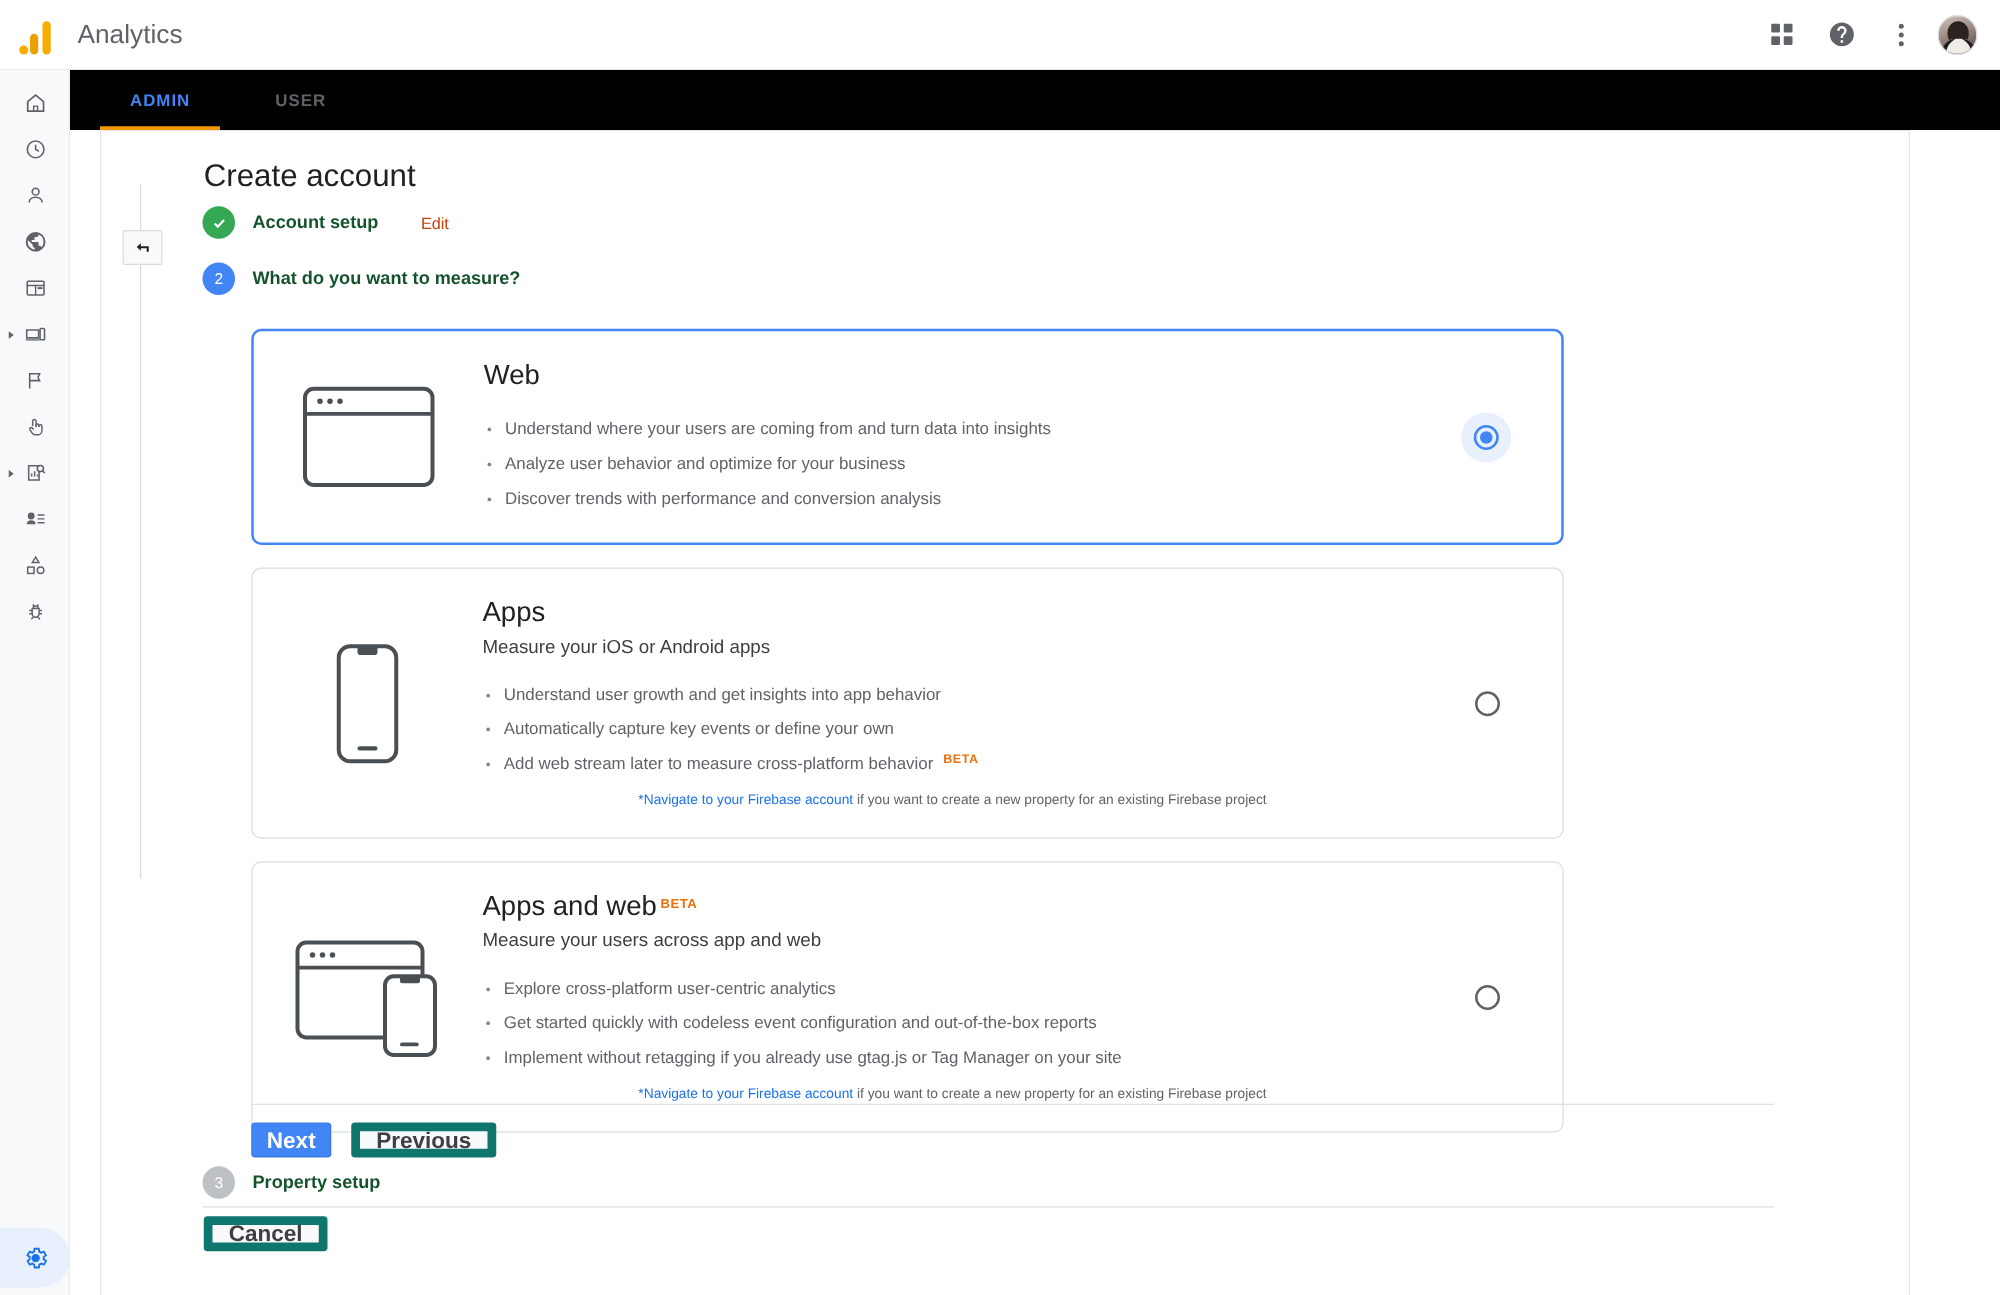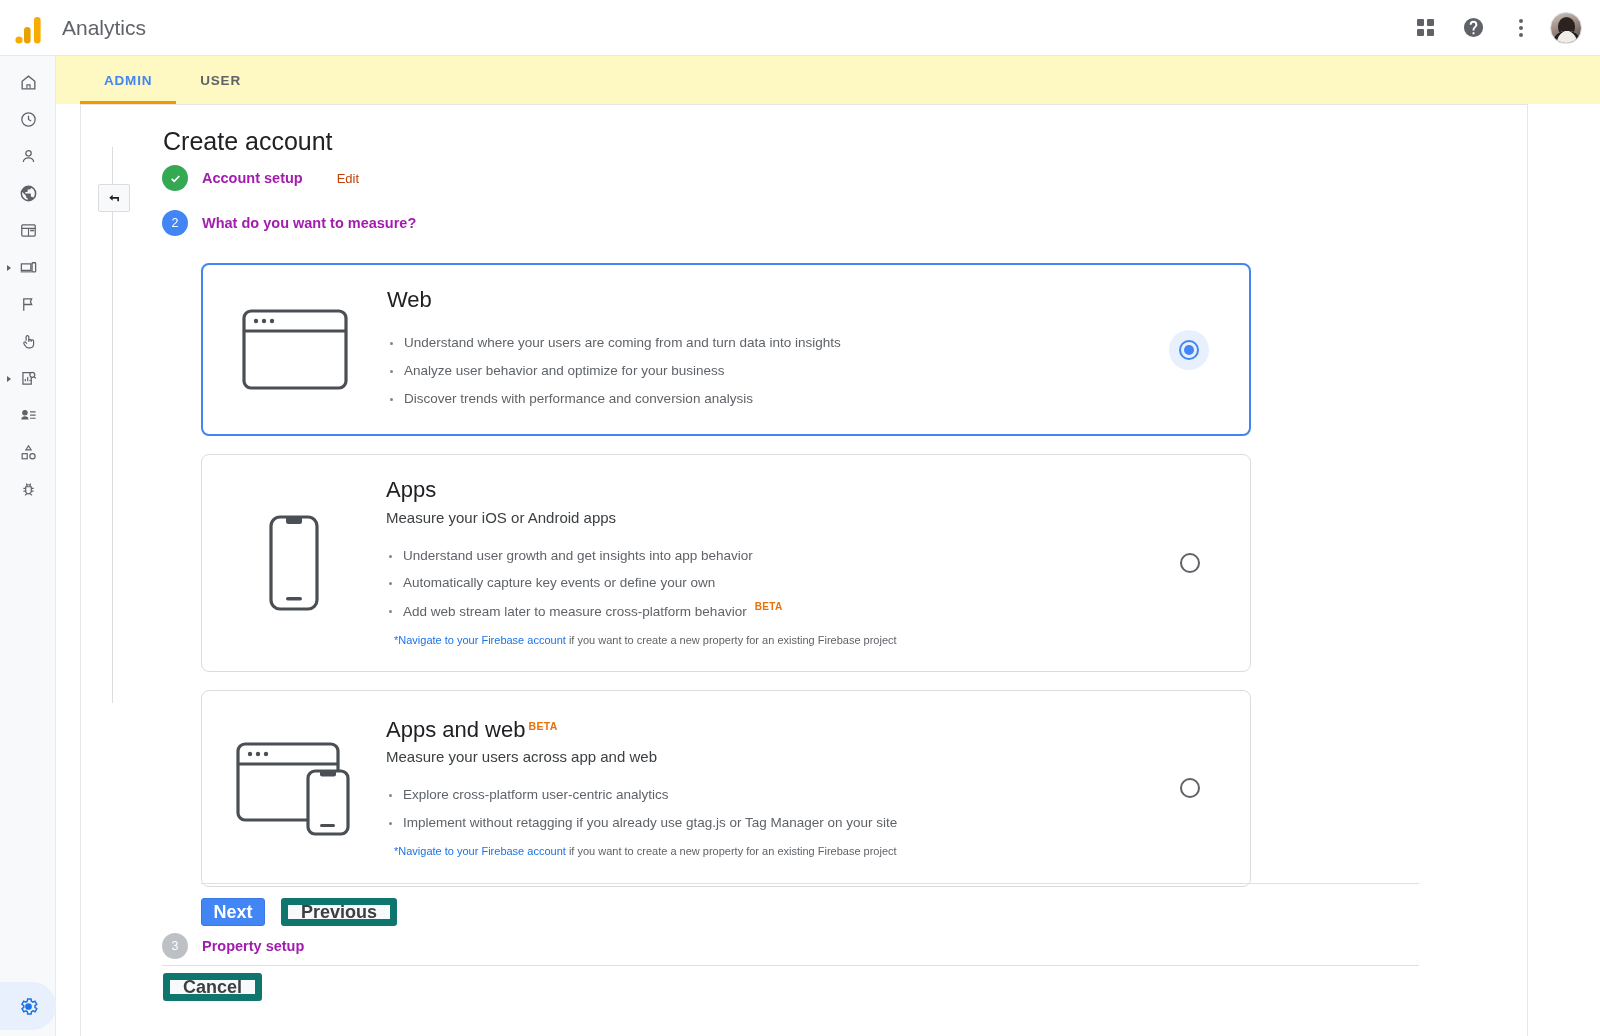--- a/index.html
+++ b/index.html
@@ -63,21 +63,21 @@
   }
   .rail-bottom .pill {
     position: absolute; left: 0; top: 0; width: 56px; height: 48px;
     background: #e8f0fe; border-radius: 0 24px 24px 0;
   }
   .rail-bottom svg { position: relative; z-index: 2; }
 
   
   .tabstrip {
     position: absolute; top: 56px; left: 56px; width: 1544px; height: 48px;
-    background: #fef9c3; display: flex; align-items: flex-end;
+    background: #000000; display: flex; align-items: flex-end; gap: 20px;
   }
   .tab {
     height: 47px; padding: 0 24px; display: flex; align-items: center;
     font-size: 13.5px; font-weight: 600; letter-spacing: .8px;
     color: #5f6368; cursor: pointer; position: relative; margin-left: 24px;
   }
   .tab + .tab { margin-left: 0; }
   .tab.active { color: #4285f4; }
   .tab.active::after {
     content:""; position:absolute; left:0; right:0; bottom:0; height:3px; background:#f29900;
@@ -108,21 +108,21 @@
     position: absolute; display: flex; align-items: center; gap: 14px;
   }
   .step-badge {
     width: 26px; height: 26px; border-radius: 50%;
     display: flex; align-items: center; justify-content: center;
     font-size: 12.5px; color: #fff; font-weight: 500; flex: none;
   }
   .step-badge.done { background: #34a853; }
   .step-badge.current { background: #4285f4; }
   .step-badge.todo { background: #bdc1c6; }
-  .step-label { font-size: 14.5px; font-weight: 700; color: #a21caf; white-space: nowrap; }
+  .step-label { font-size: 14.5px; font-weight: 700; color: #14532d; white-space: nowrap; }
   .step-edit { font-size: 13px; color: #c2410c; cursor: pointer; margin-left: 20px; }
 
   
   .cards { position: absolute; left: 120px; top: 158px; width: 1050px; }
   .card {
     position: relative; border: 1px solid #dadce0; border-radius: 8px;
     background: #fff; margin-bottom: 18px; display: flex; align-items: center;
     cursor: pointer;
   }
   .card.selected { border: 2px solid #4285f4; }
@@ -144,21 +144,21 @@
   }
   .card-list li::before {
     content:""; position:absolute; left:3px; top:13px;
     width:3px; height:3px; border-radius:50%; background:#80868b;
   }
   .beta-inline {
     font-size: 10px; color: #e8710a; font-weight: 600; letter-spacing: .4px;
     vertical-align: super; margin-left: 8px;
   }
   .firebase-note {
-    font-size: 11px; color: #5f6368; margin-top: 7px; padding-left: 8px; line-height: 1.5;
+    font-size: 11px; color: #5f6368; margin-top: 7px; padding-left: 8px; line-height: 1.5; text-align: center;
   }
   .firebase-note a { color: #1a73e8; text-decoration: none; }
   .radio-wrap {
     width: 120px; flex: none; display: flex; align-items: center; justify-content: center;
   }
   .radio {
     width: 20px; height: 20px; border-radius: 50%;
     border: 2px solid #5f6368; position: relative;
   }
   .radio.on { border-color: #4285f4; }
@@ -424,20 +424,21 @@
           <rect x="86" y="86" width="15" height="3" rx="1.5" fill="#4a4f54" stroke="none"></rect>
         </svg>
       </div>
       <div class="card-body">
         <div>
           <span class="card-title">Apps and web</span><span class="beta">BETA</span>
         </div>
         <div class="card-sub">Measure your users across app and web</div>
         <ul class="card-list">
           <li>Explore cross-platform user-centric analytics</li>
+          <li>Get started quickly with codeless event configuration and out-of-the-box reports</li>
           <li>Implement without retagging if you already use gtag.js or Tag Manager on your site</li>
         </ul>
         <div class="firebase-note">
           <a href="#">*Navigate to your Firebase account</a><span> if you want to create a new property for an existing Firebase project</span>
         </div>
       </div>
       <div class="radio-wrap">
         <span class="radio"></span>
       </div>
     </div>

